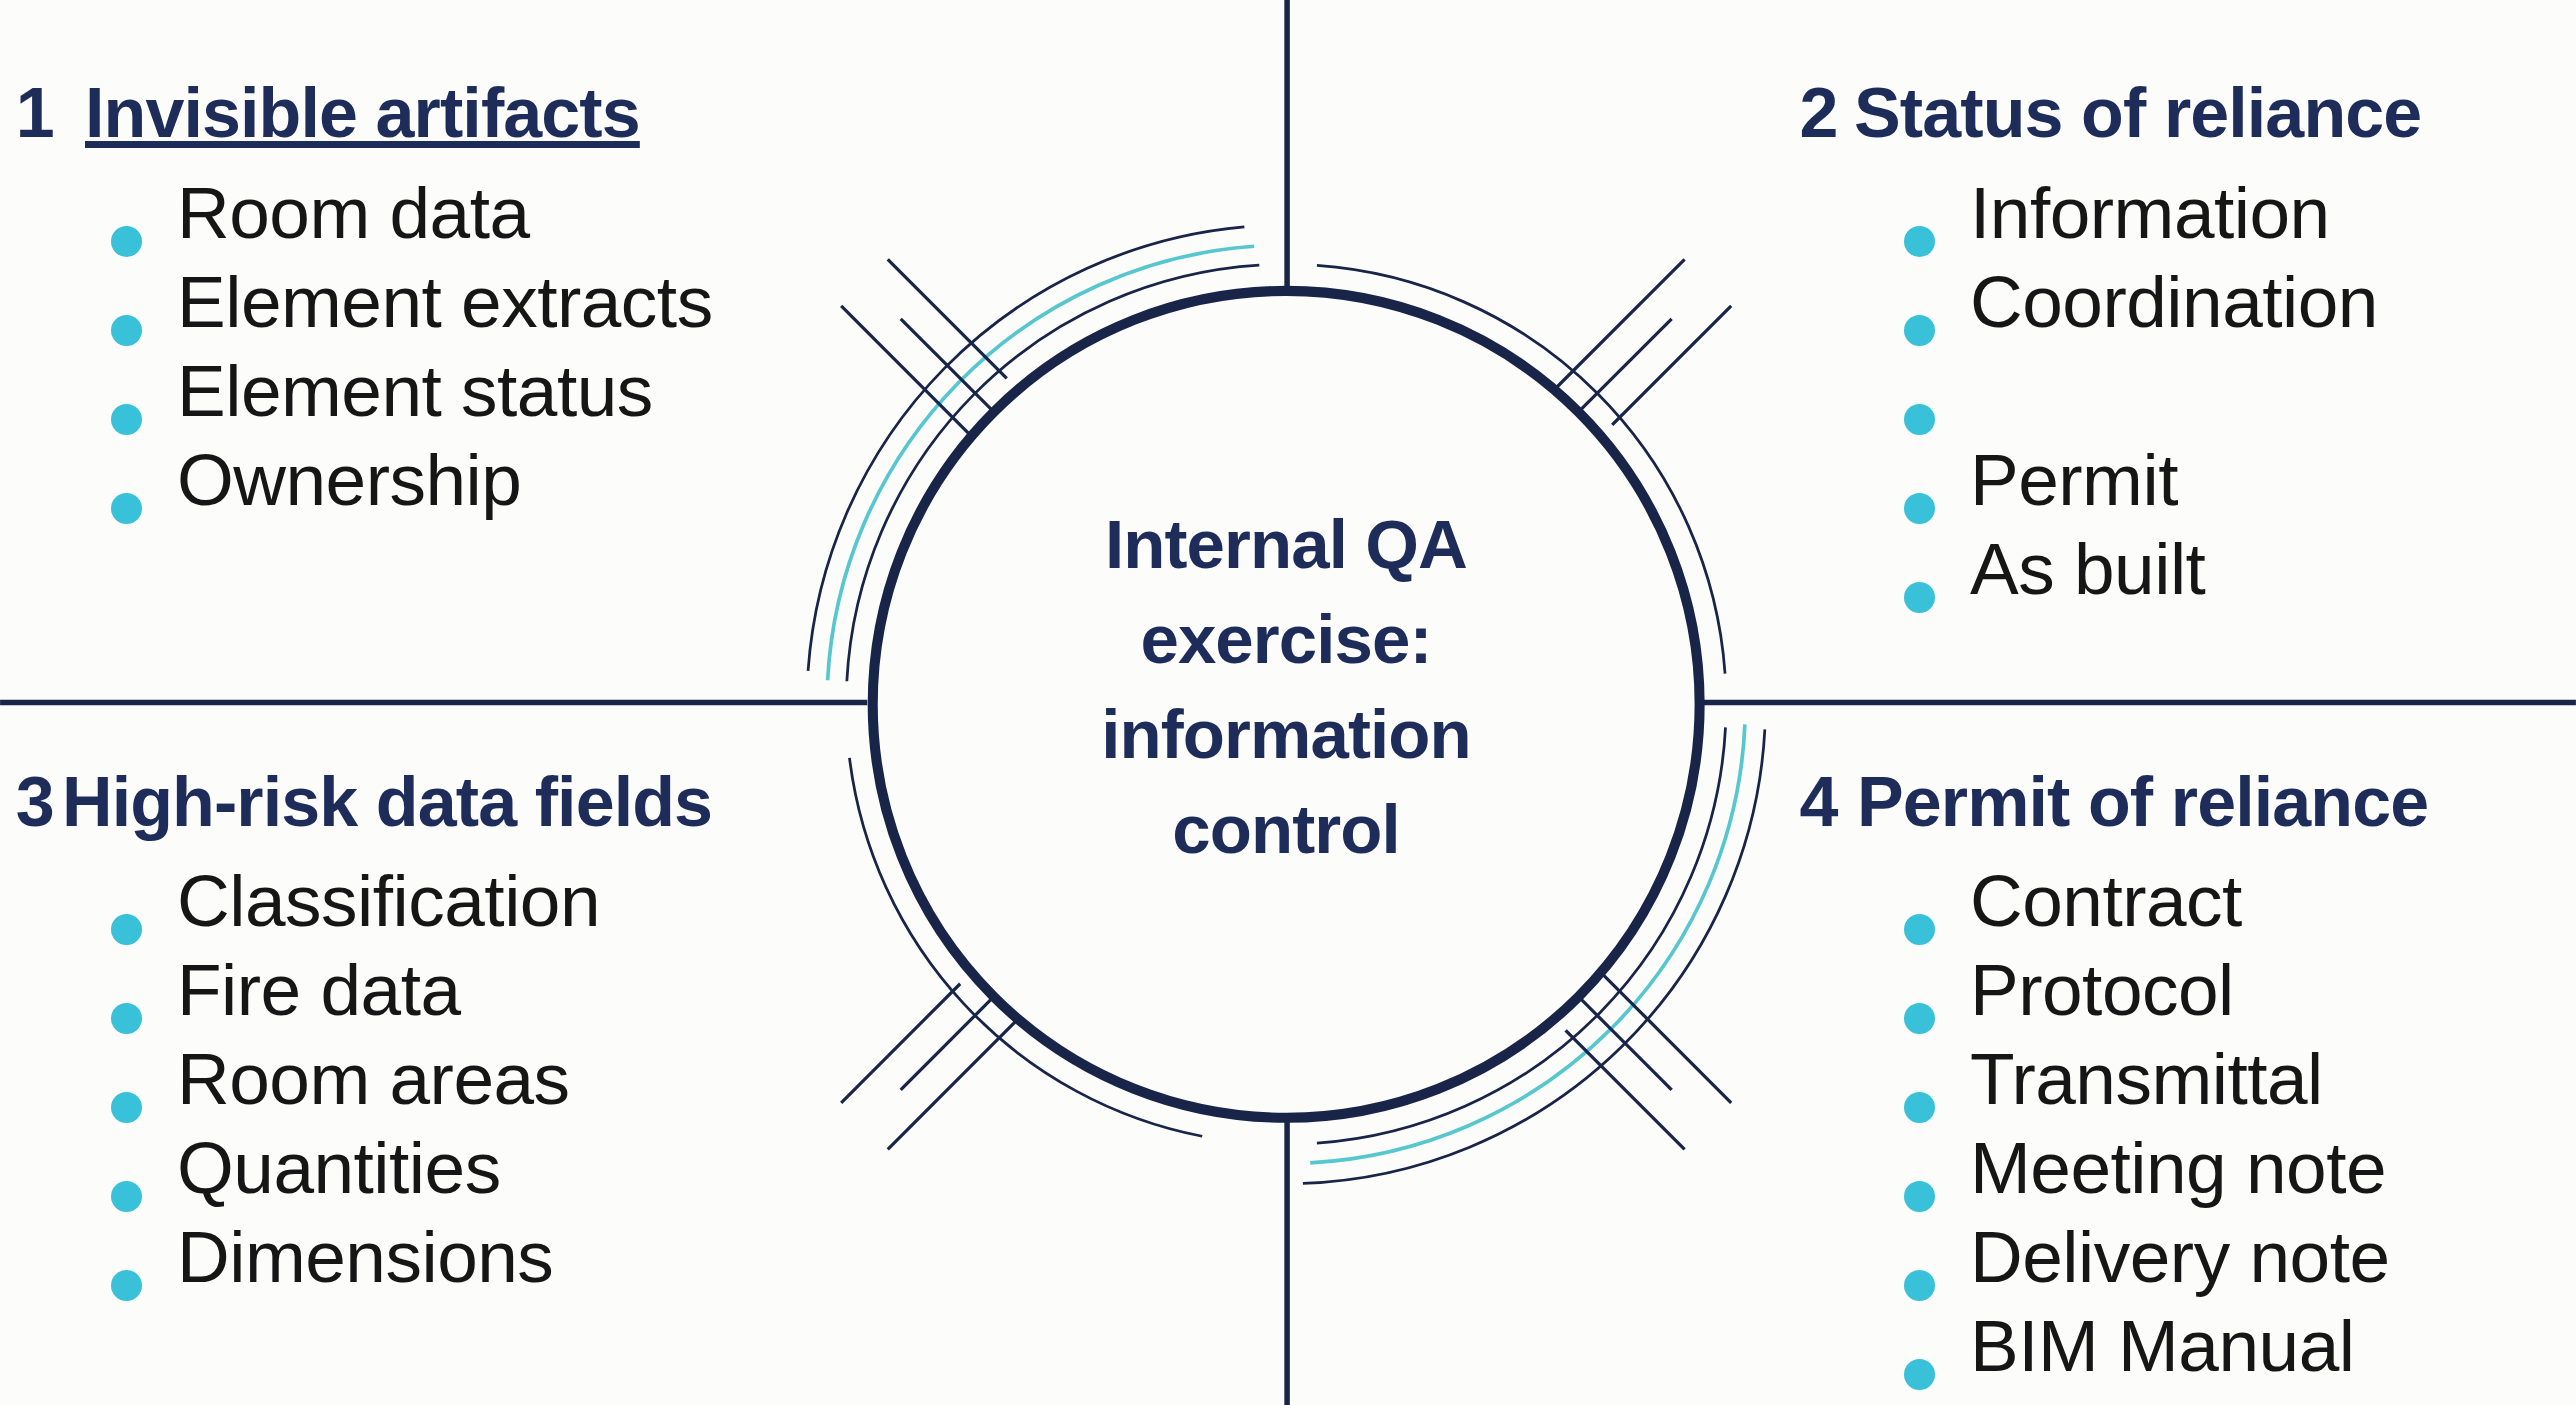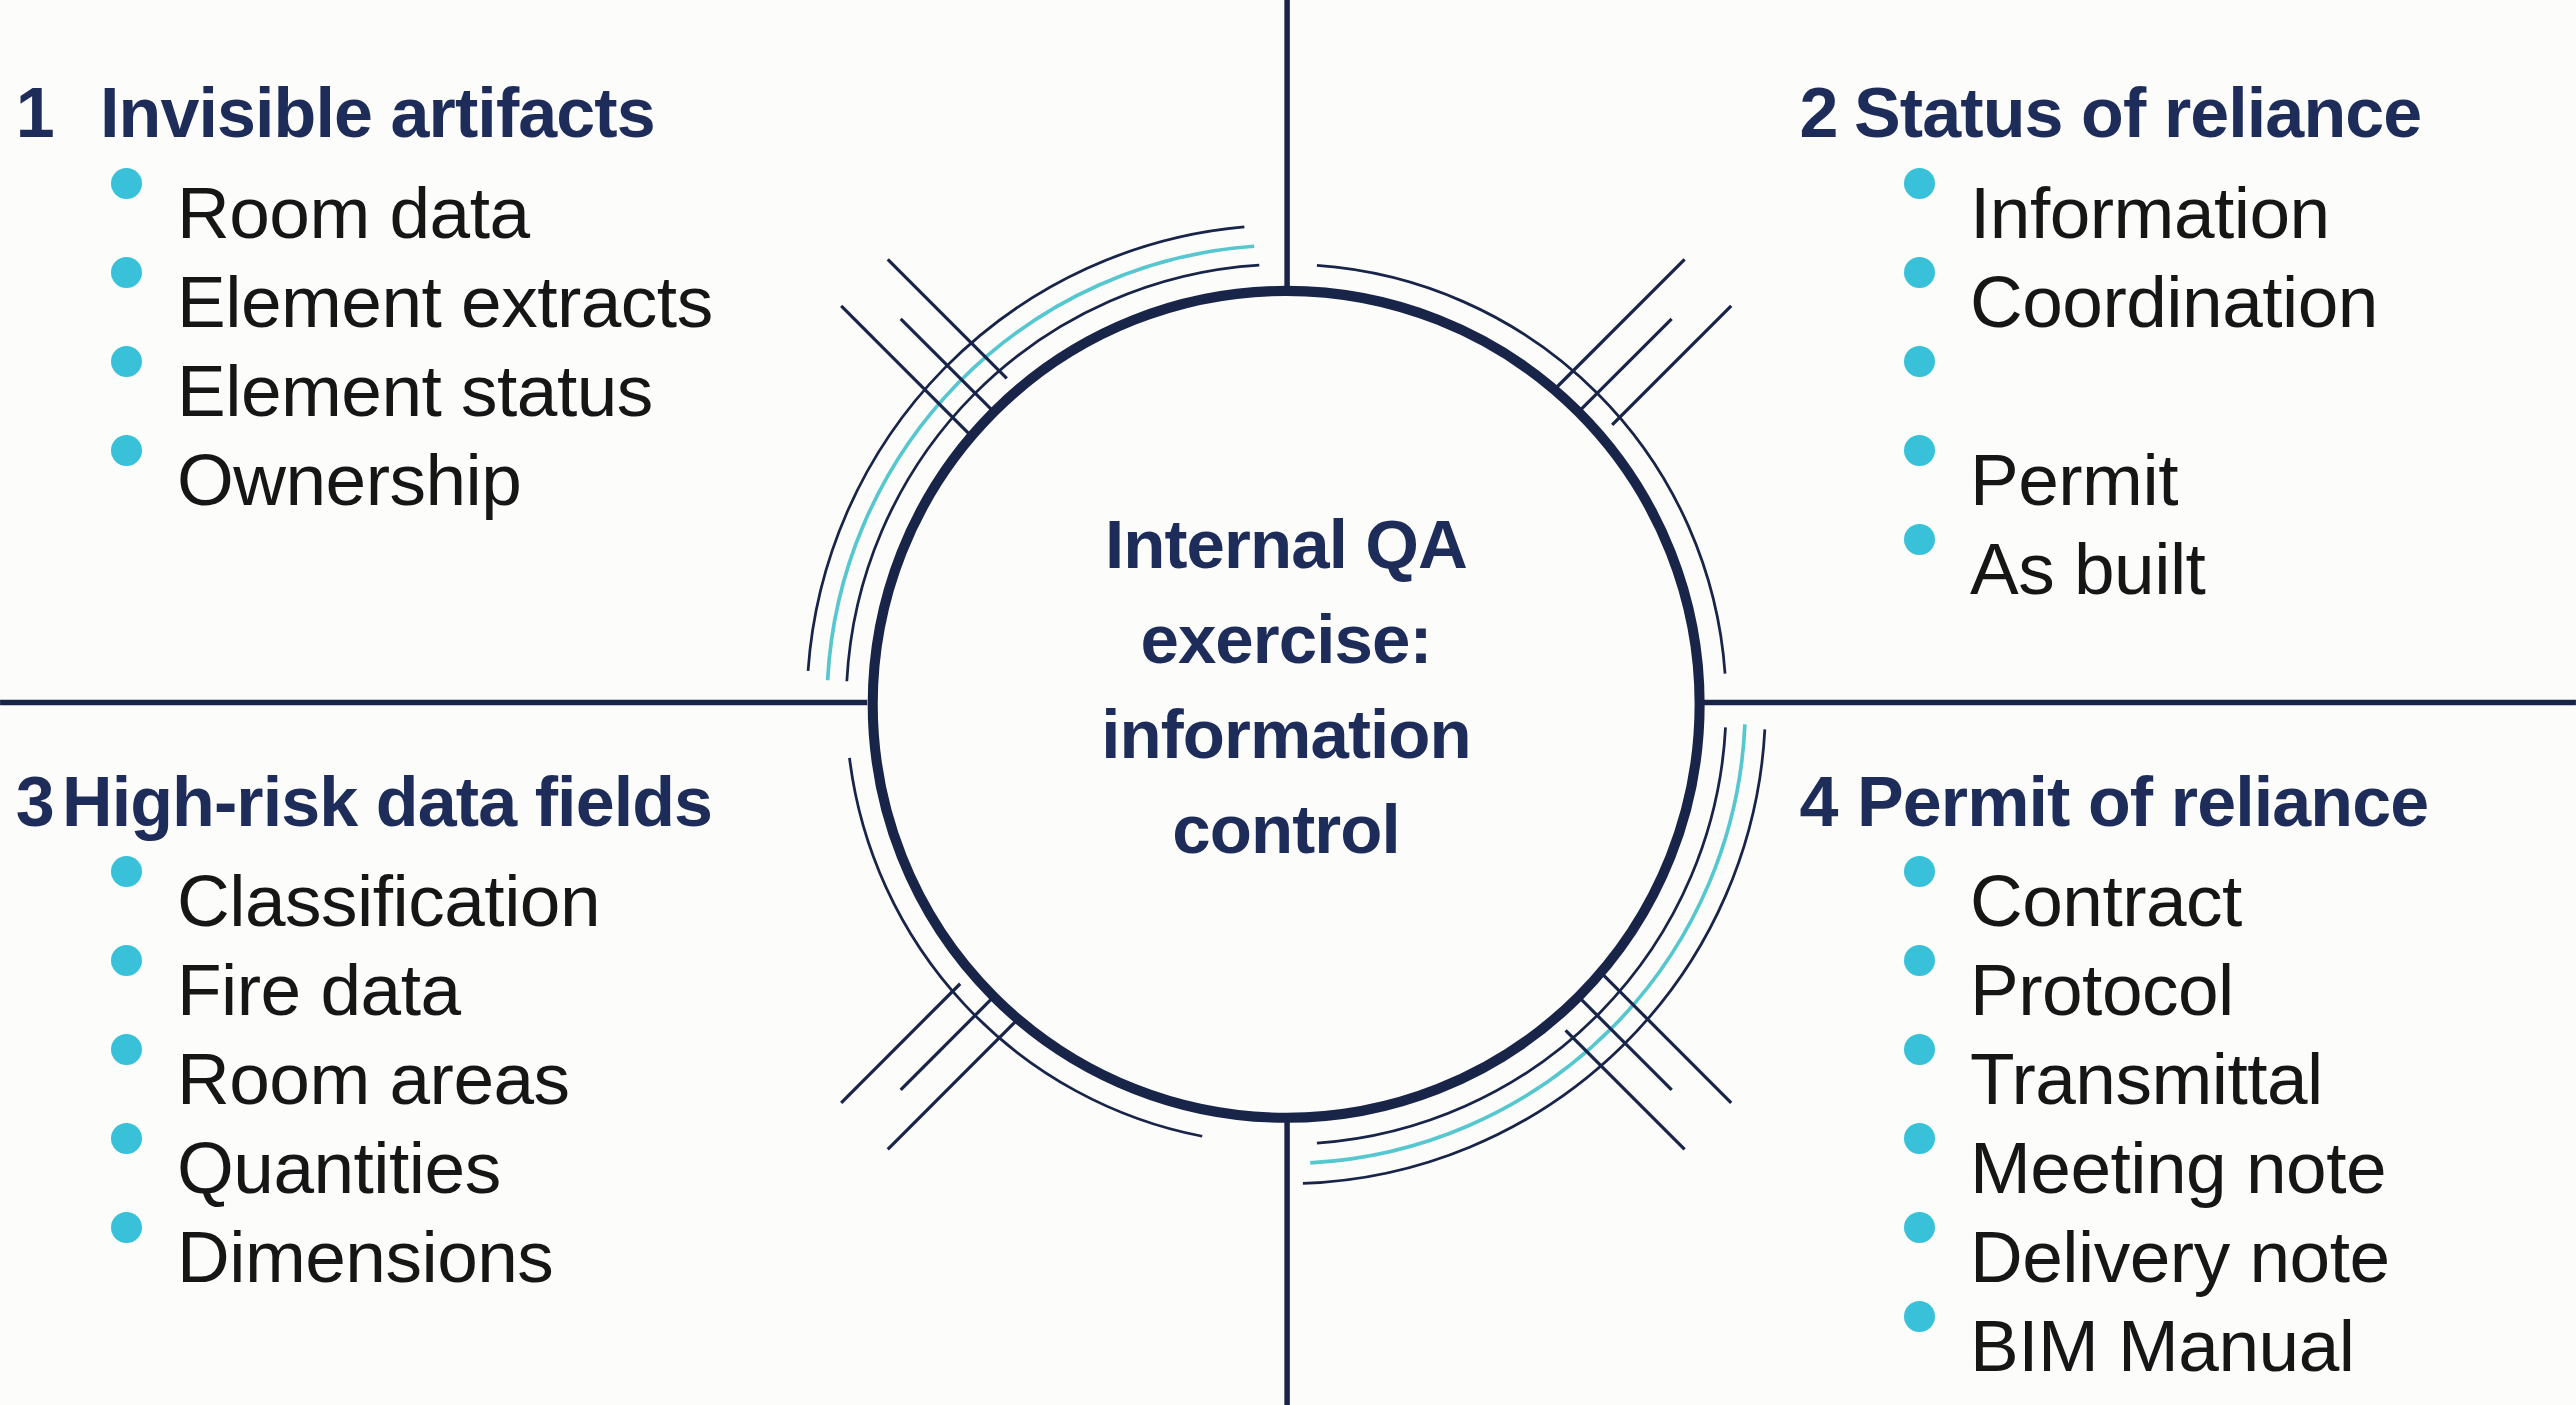--- a/index.html
+++ b/index.html
@@ -30,21 +30,21 @@
   }
   .qtitle{
     position:absolute;
     font-size:70px;font-weight:bold;line-height:70px;
     color:var(--navy-text);letter-spacing:-0.9px;white-space:nowrap;
   }
   ul.qlist{
     position:absolute;list-style:none;margin:0;padding:0;
   }
   ul.qlist li{
-    height:89px;display:flex;align-items:flex-start;
+    height:89px;display:flex;align-items:flex-end;
   }
   ul.qlist .bullet{
     width:31px;height:31px;border-radius:50%;
     background:var(--teal);flex:0 0 31px;margin-right:35px;
   }
   ul.qlist .item-text{
     font-size:73px;line-height:89px;color:var(--text-black);
     letter-spacing:-0.5px;white-space:nowrap;
   }
   .center-label{
@@ -101,21 +101,21 @@
     </g>
   </svg>
 
   <div class="center-label">Internal QA
 exercise:
 information
 control</div>
 
   <div>
     <span class="qnum" style="left:7.3px;top:78px;">1</span>
-    <span class="qtitle" style="left:100px;top:78px;">Invisible artifacts</span>
+    <span class="qtitle" style="left:85px;top:78px;text-decoration:underline;">Invisible artifacts</span>
     <ul class="qlist" style="left:111px;top:168px;">
         <li>
           <span class="bullet"></span>
           <span class="item-text">Room data</span>
         </li>
         <li>
           <span class="bullet"></span>
           <span class="item-text">Element extracts</span>
         </li>
         <li>

